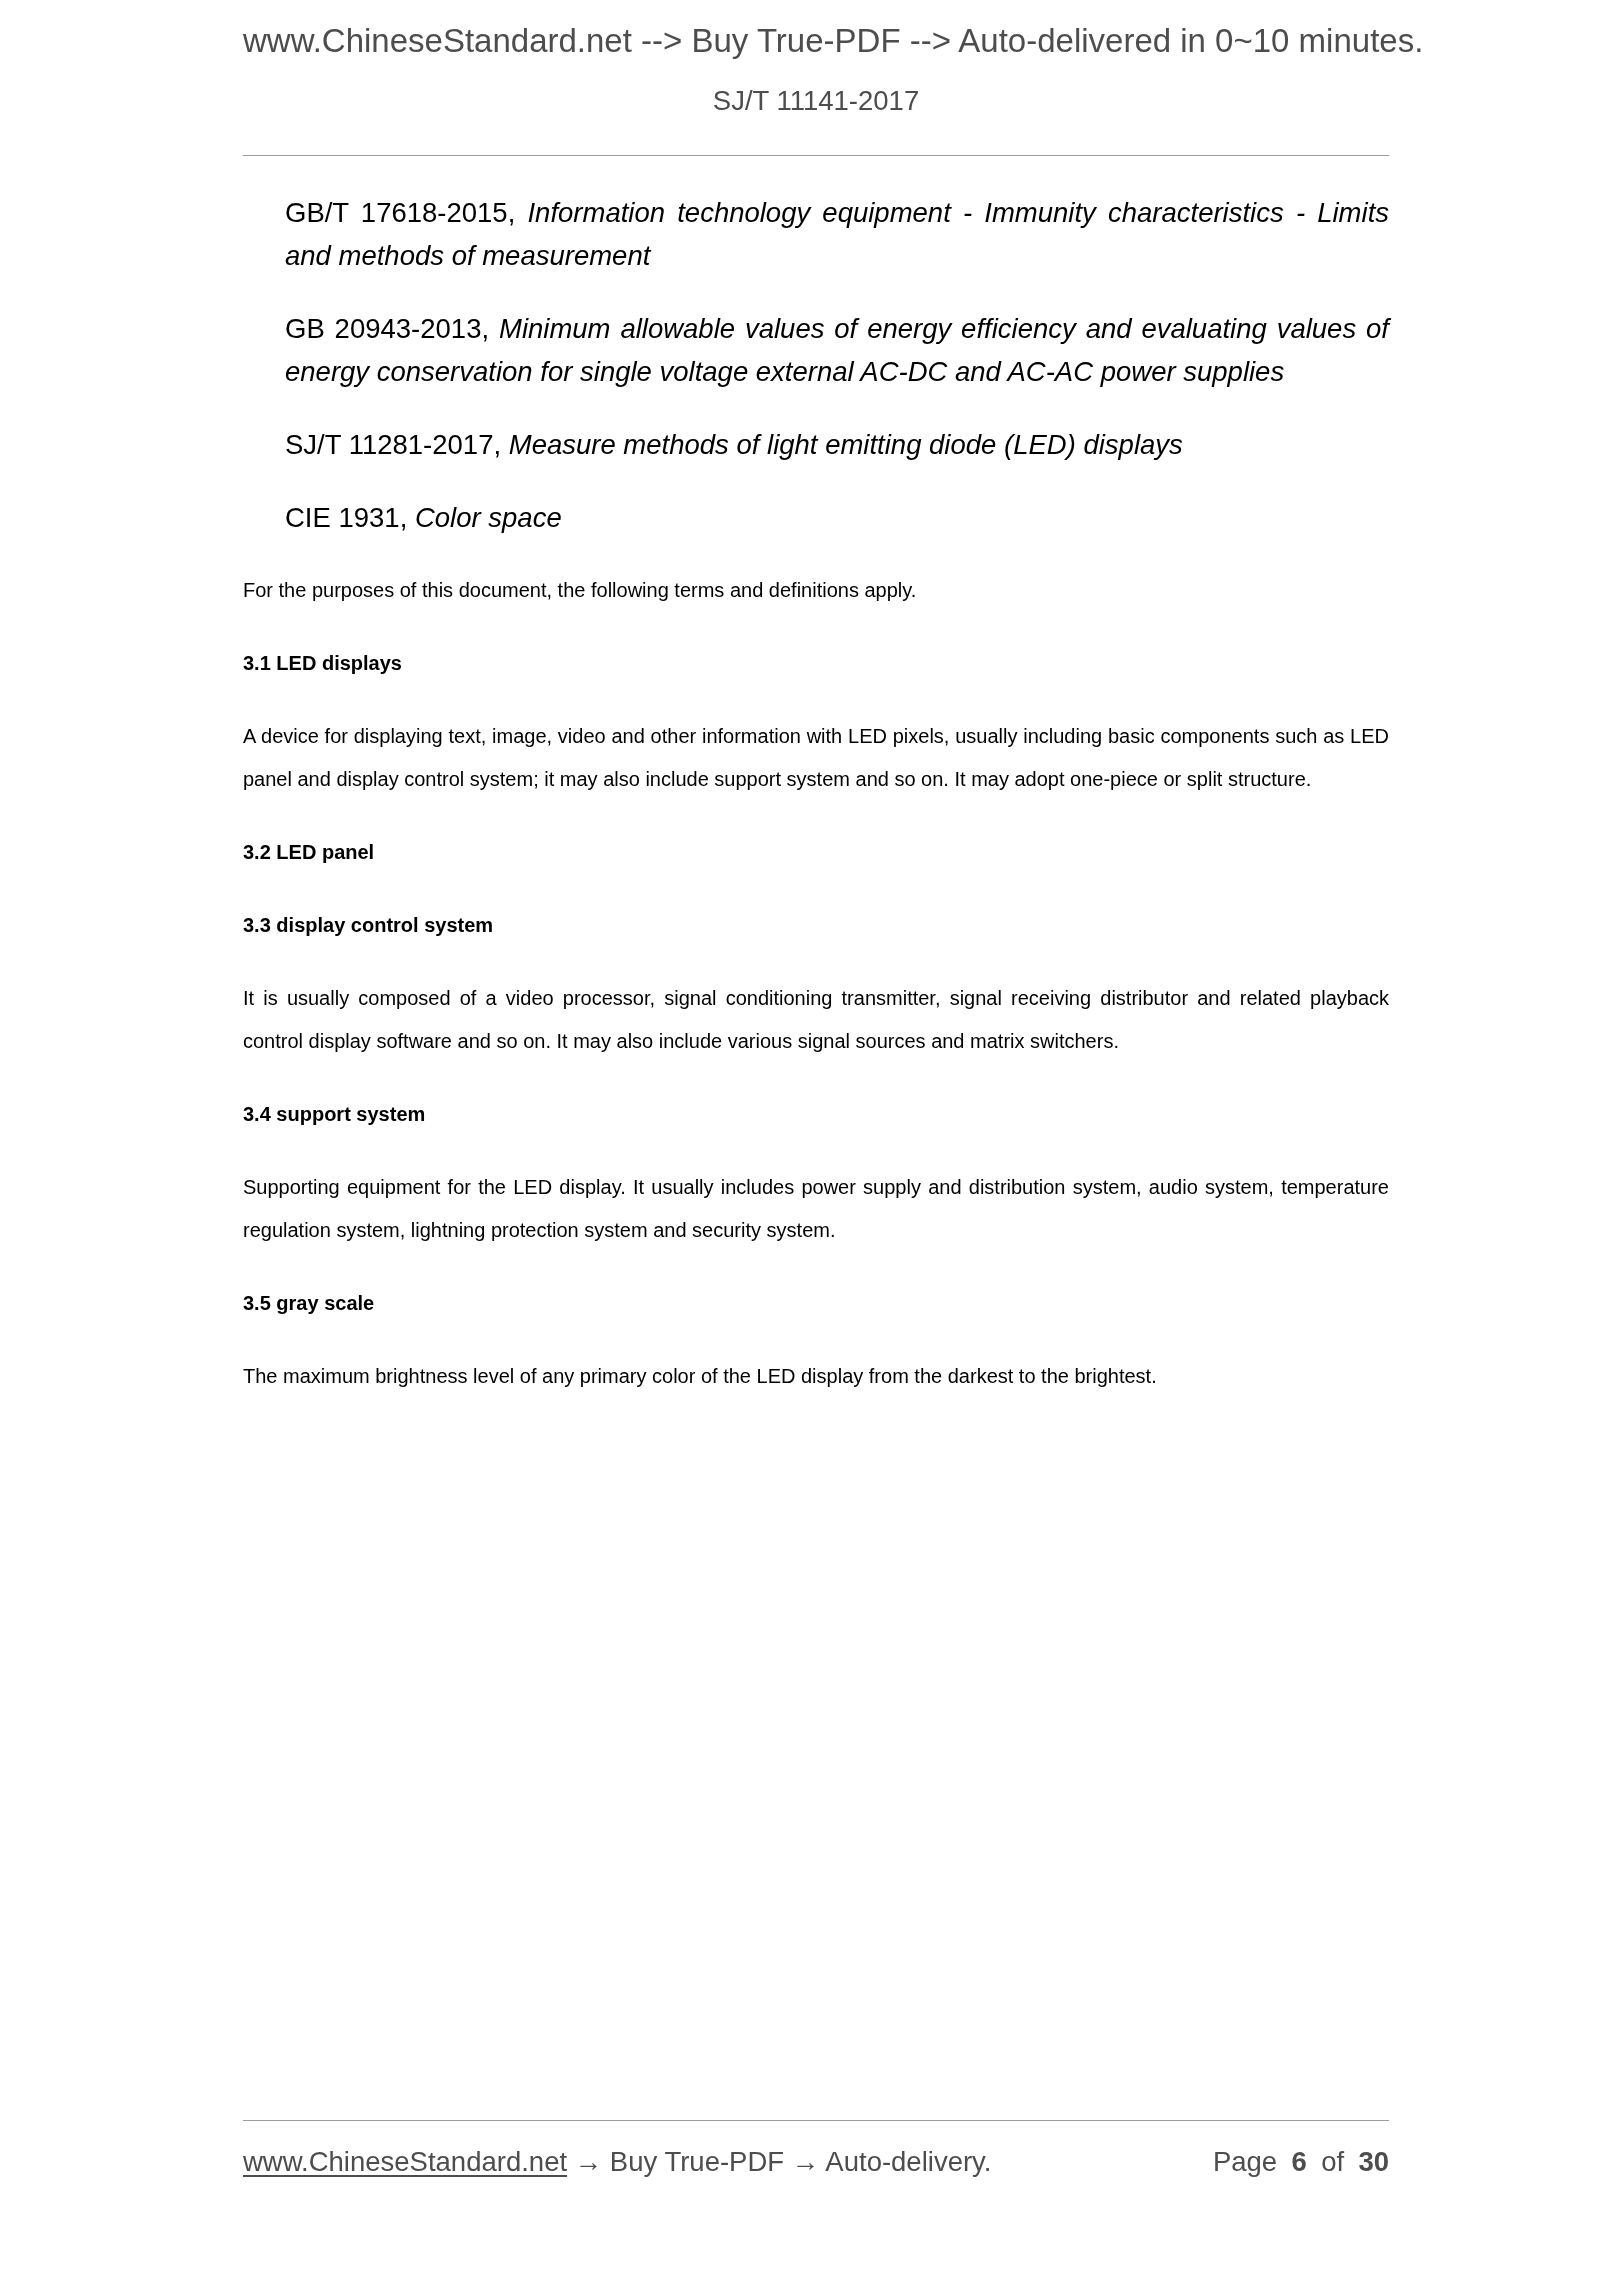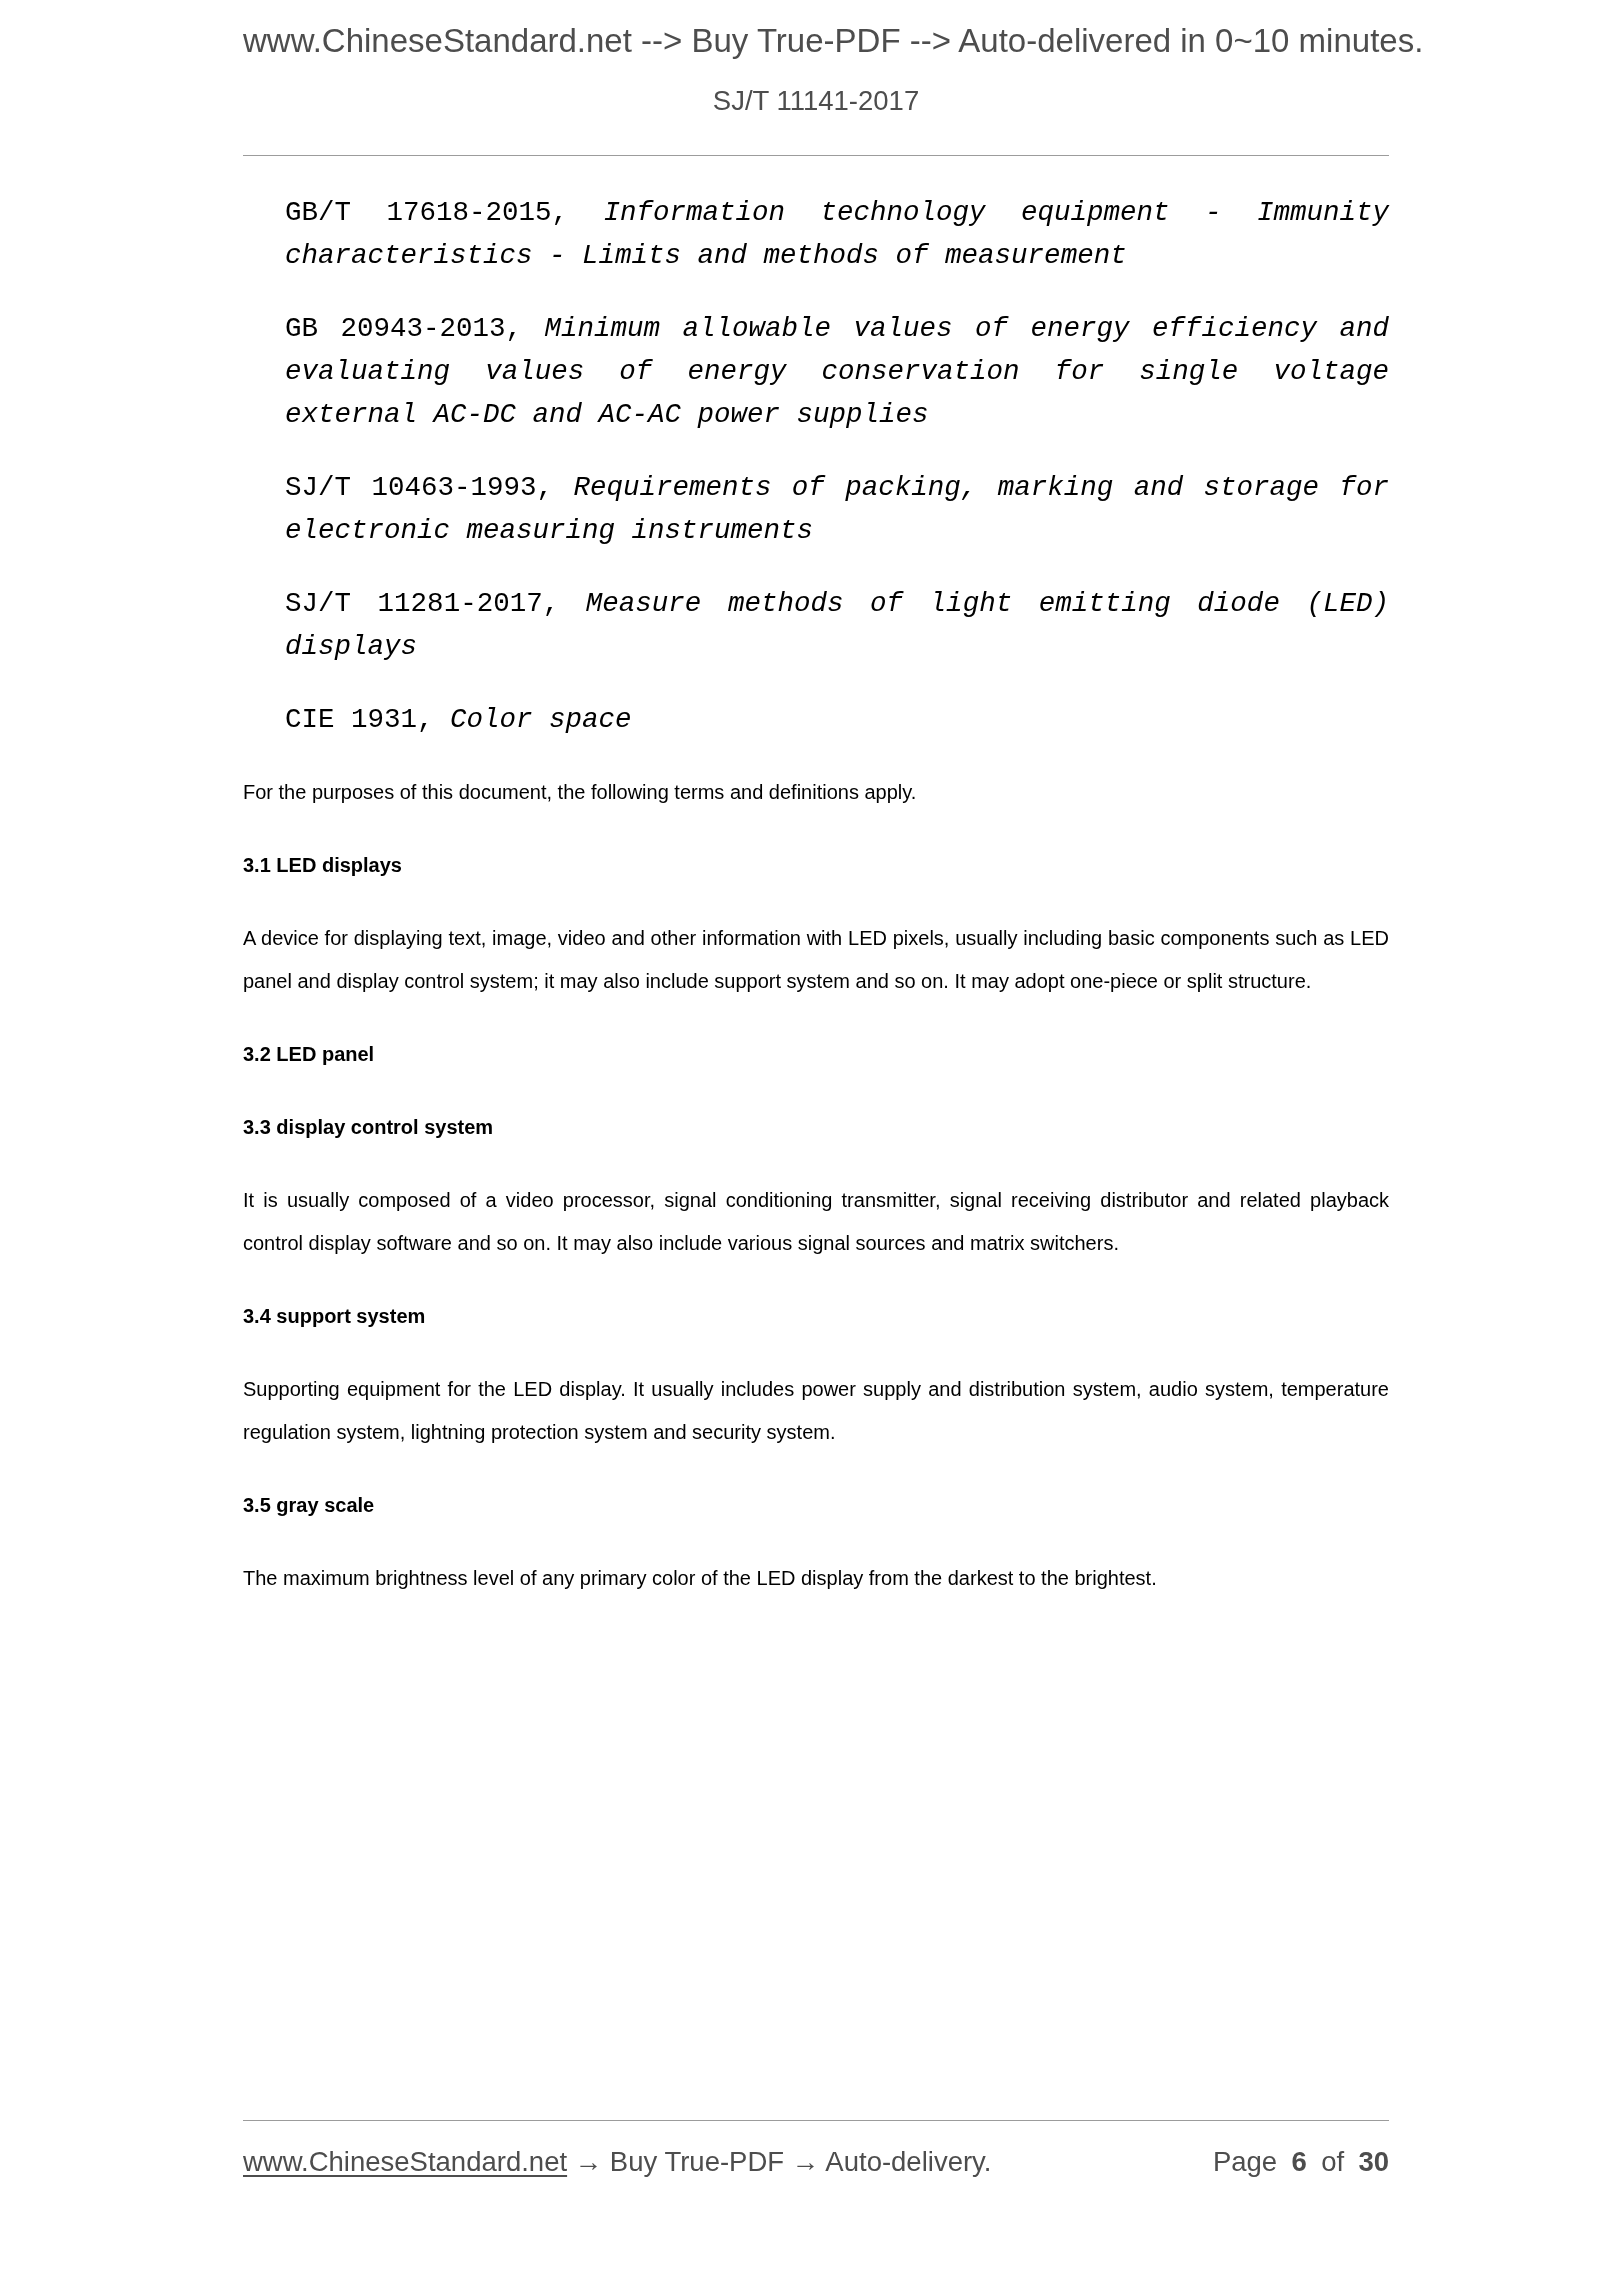--- a/index.html
+++ b/index.html
@@ -38,21 +38,20 @@
     border-top: 1.7px solid #9c9c9c;
     margin: 38px 0 0 0;
   }
   
   .refs { margin-top: 35px; }
   p.ref {
     margin: 0 0 30px 42px;
     font-size: 27.5px;
     line-height: 43px;
     text-align: justify;
-    font-family: Liberation Mono, monospace;
   }
   p.ref .title { font-style: italic; }
   h2.section {
     font-size: 42px;
     line-height: 50px;
     font-weight: bold;
     letter-spacing: -0.8px;
     margin: 32px 0 48px 0;
   }
   p.body, h3.term {
@@ -94,21 +93,20 @@
 
 <div class="page">
 
   <div class="hdr-note">www.ChineseStandard.net --&gt; Buy True-PDF --&gt; Auto-delivered in 0~10 minutes.</div>
   <div class="hdr-doc">SJ/T 11141-2017</div>
   <hr class="rule">
 
   <div class="refs">
     <p class="ref"><span>GB/T 17618-2015,</span> <span class="title">Information technology equipment - Immunity characteristics - Limits and methods of measurement</span></p>
     <p class="ref"><span>GB 20943-2013,</span> <span class="title">Minimum allowable values of energy efficiency and evaluating values of energy conservation for single voltage external AC-DC and AC-AC power supplies</span></p>
-    <p class="ref"><span>SJ/T 10463-1993,</span> <span class="title">Requirements of packing, marking and storage for electronic measuring instruments</span></p>
     <p class="ref"><span>SJ/T 11281-2017,</span> <span class="title">Measure methods of light emitting diode (LED) displays</span></p>
     <p class="ref"><span>CIE 1931,</span> <span class="title">Color space</span></p>
   </div>
 
 
   <p class="body">For the purposes of this document, the following terms and definitions apply.</p>
 
   <h3 class="term">3.1 LED displays</h3>
   <p class="body">A device for displaying text, image, video and other information with LED pixels, usually including basic components such as LED panel and display control system; it may also include support system and so on. It may adopt one-piece or split structure.</p>
 

